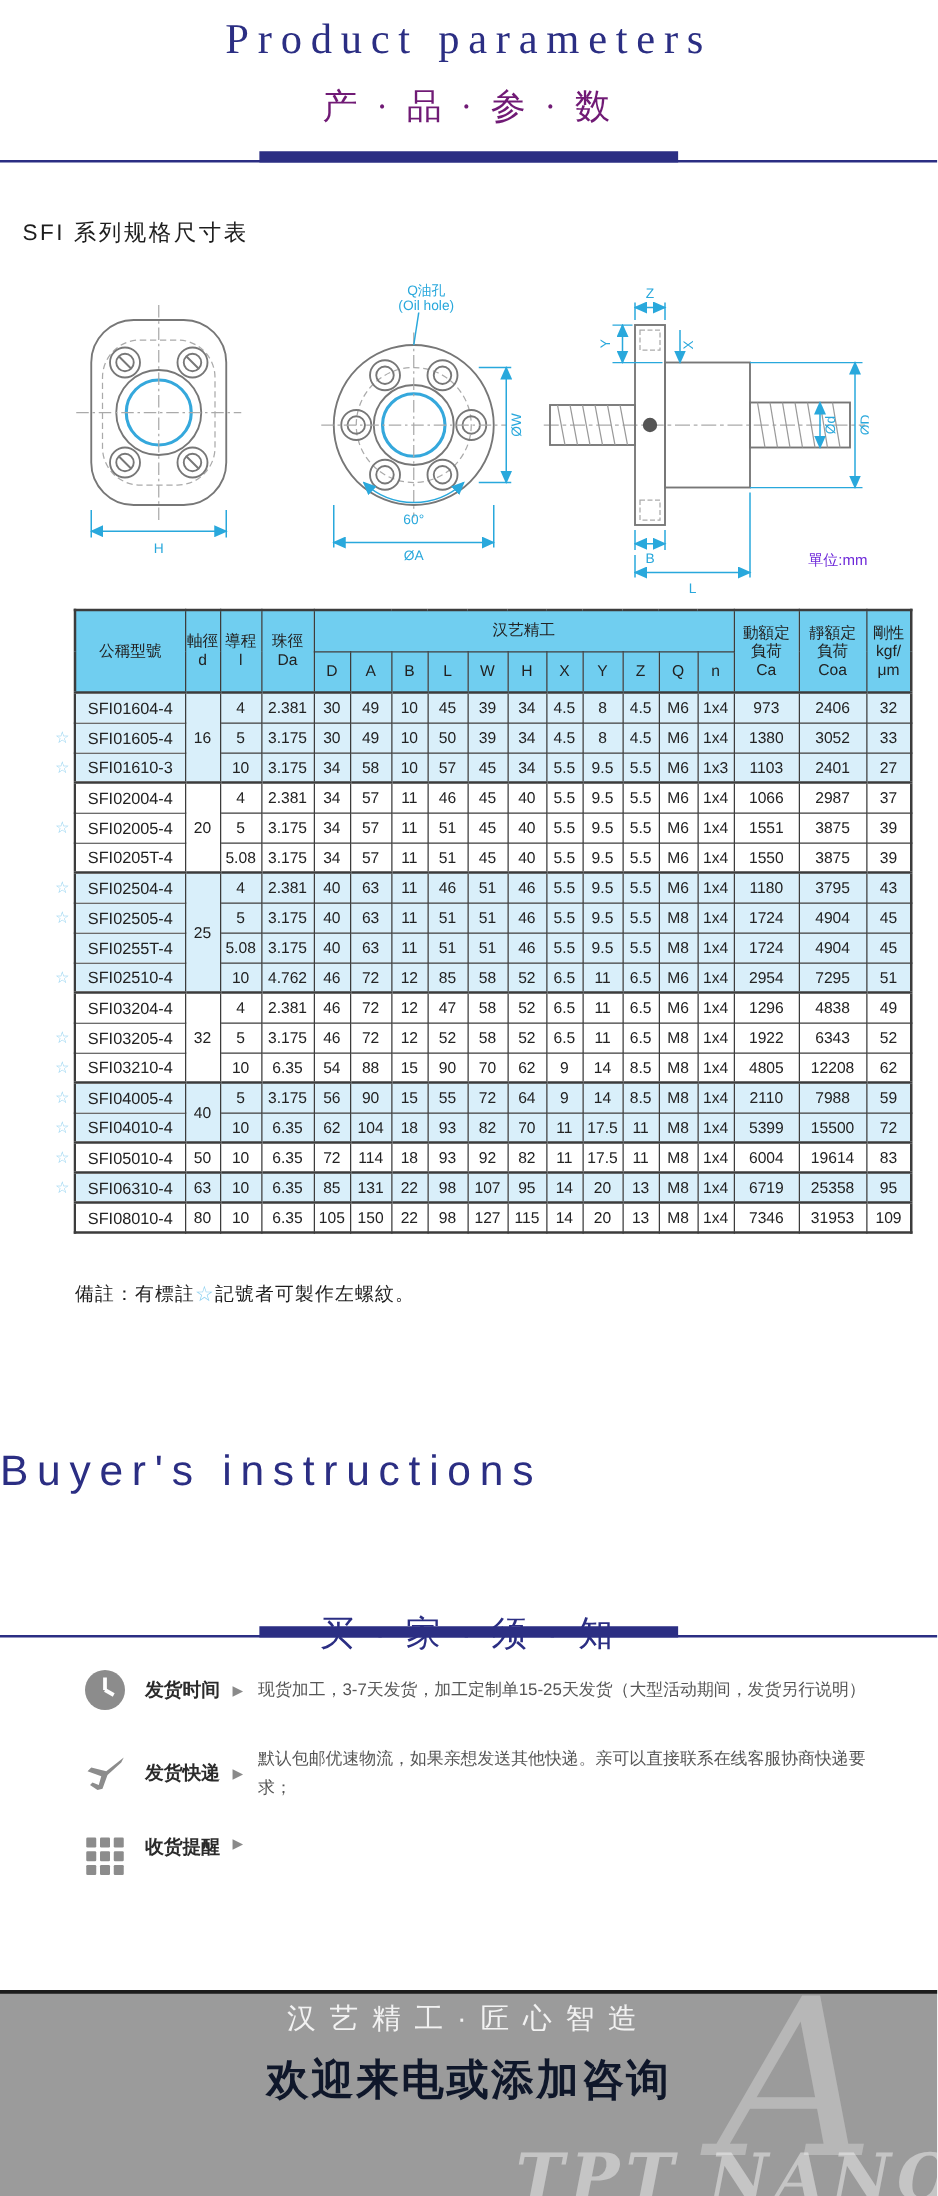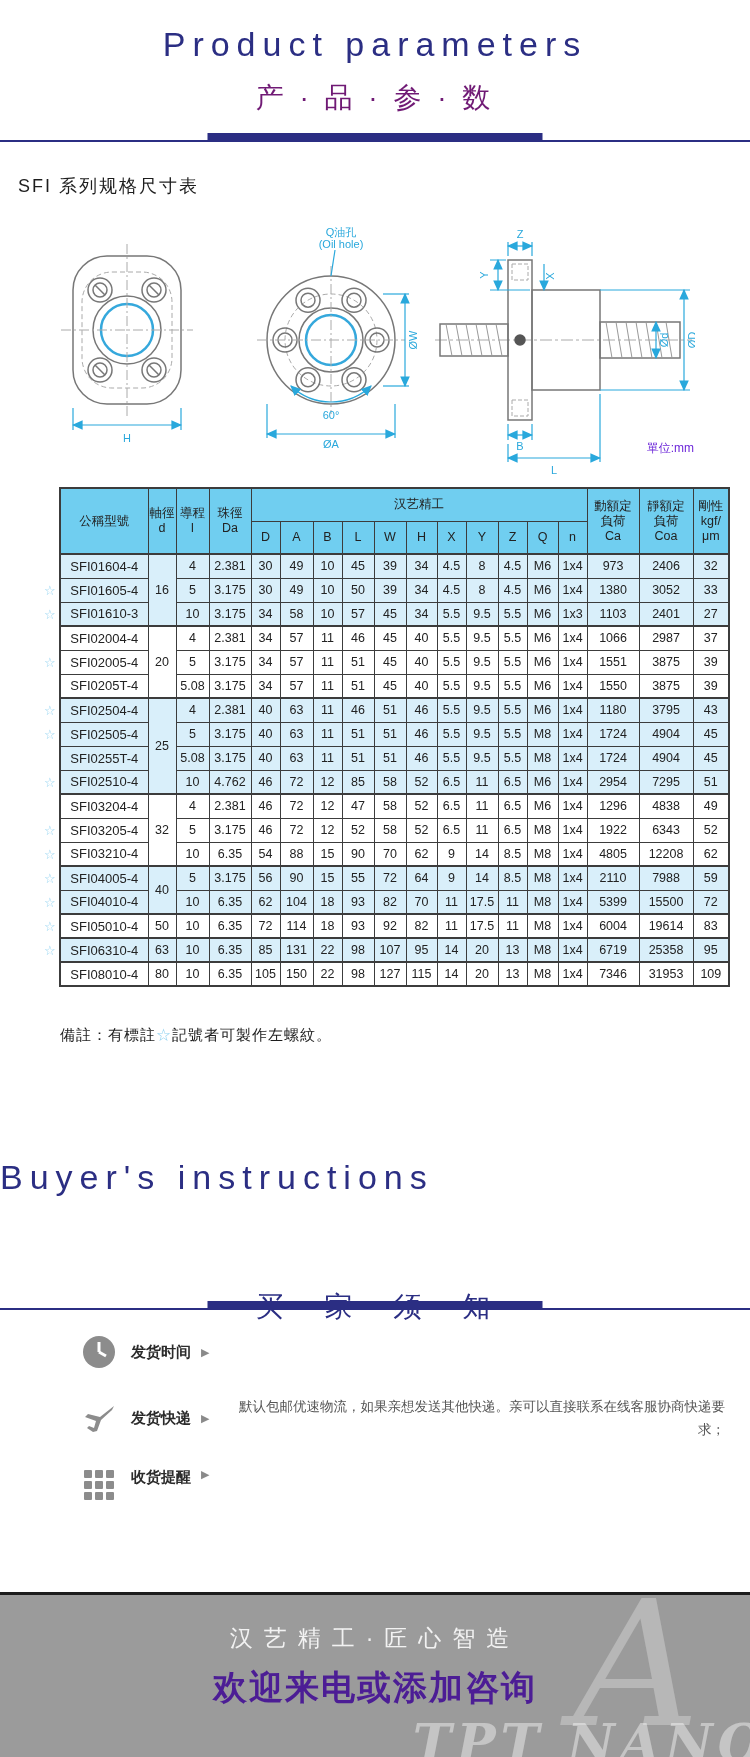--- a/index.html
+++ b/index.html
@@ -1,21 +1,21 @@
 <!DOCTYPE html>
 <html><head>
 <meta charset="utf-8">
 <style>
   * { box-sizing: border-box; }
   html,body { margin:0; padding:0; background:#ffffff; }
   body { font-family:"Liberation Sans", sans-serif; }
   .page { position:relative; width:750px; height:1757px; margin:0 auto; background:#fff; overflow:hidden; }
 
   
-  .hdr { text-align:center; padding-top:24px; }
+  .hdr { text-align:center; padding-top:12px;font-family:Liberation Serif, serif; }
   .hdr-en { color:#2B2E83; font-size:34px; line-height:40px; letter-spacing:7px; }
   .hdr-cn { margin-top:16px; color:#701a75; font-size:28px; line-height:36px; letter-spacing:4px; }
   .divider { position:relative; height:9px; }
   .divider .thin { position:absolute; left:0; right:0; bottom:0; height:2px; background:#2B2E83; }
   .divider .thick { position:absolute; left:50%; transform:translateX(-50%); bottom:0; width:335px; height:9px; background:#2B2E83; }
   .divider.d1 { margin-top:17px; }
   .divider.d2 { position:absolute; top:1301px; left:0; right:0; }
 
   
   .section-title { position:absolute; top:174px; left:18px; font-size:18px; color:#1d1d1d; letter-spacing:2px; }
@@ -33,33 +33,33 @@
   .model-cell { position:relative; font-size:13px; overflow:visible; }
   .star { position:absolute; left:-17px; top:50%; transform:translateY(-50%); color:#93D3F1; font-size:13px; }
   .note { position:absolute; top:1026px; left:60px; font-size:15px; color:#1d1d1d; letter-spacing:1px; }
   .note .star-ch { color:#93D3F1; }
 
   
   .buyers-en { position:absolute; top:1158px; left:0; right:0; text-align:left; color:#2B2E83; font-size:34px; letter-spacing:7px; }
   .buyers-cn { position:absolute; top:1288px; left:0; right:0; text-align:center; color:#2B2E83; font-size:28px; letter-spacing:4px; }
 
   
-  .info { position:absolute; top:1334px; left:77px; width:648px;text-align:right; }
+  .info { position:absolute; top:1334px; left:62px; width:648px; }
   .info-row { display:flex; align-items:center; margin-bottom:26px; }
   .info-row:last-child { align-items:flex-start; }
   .info-icon { flex:0 0 44px; display:flex; justify-content:center; align-items:center; }
   .info-label { flex:0 0 auto; margin-left:10px; font-weight:bold; font-size:15px; color:#2b2b2b; white-space:nowrap; }
   .info-arrow { flex:0 0 auto; color:#8a8a8a; font-size:11px; margin:0 12px 0 10px; }
   .info-text { flex:1; font-size:13.5px; color:#555; line-height:1.7; }
 
   
   .footer { position:absolute; top:1592px; left:0; width:750px; height:165px; background:#9B9B9B;
             border-top:3px solid #1c1c1c; text-align:center; overflow:hidden; }
-  .footer-brand { margin-top:28px; color:#F2F2F2; font-size:23px; letter-spacing:11px; }
-  .footer-contact { margin-top:11px; color:#4c1d95; font-size:34px; font-weight:bold; letter-spacing:2px; }
+  .footer-brand { margin-top:4px; color:#F2F2F2; font-size:23px; letter-spacing:11px; }
+  .footer-contact { margin-top:11px; color:#0f172a; font-size:34px; font-weight:bold; letter-spacing:2px; }
   .footer-phone { margin-top:3px; color:#0a0a0a; font-size:40px; letter-spacing:4px; }
   .footer-watermark { position:absolute; right:-18px; bottom:-16px; color:rgba(255,255,255,0.42);
             font-family:"DejaVu Serif", serif; font-style:italic; font-weight:bold; font-size:52px; letter-spacing:5px; white-space:nowrap; }
   .footer-swoosh { position:absolute; right:50px; top:-18px; color:rgba(255,255,255,0.28);
             font-family:"DejaVu Serif", serif; font-style:italic; font-size:175px; line-height:1; }
 </style>
 </head>
 <body>
 
 <div class="page">
@@ -623,20 +623,21 @@
     <div class="info-row">
       <span class="info-icon">
         <svg width="36" height="36" viewBox="0 0 36 36">
             <circle cx="18" cy="18" r="16" fill="#8C8C8C"></circle>
             <line x1="18" y1="18" x2="18" y2="8" stroke="#fff" stroke-width="3"></line>
             <line x1="18" y1="18" x2="25" y2="22" stroke="#fff" stroke-width="3"></line>
           </svg>
       </span>
       <span class="info-label">发货时间</span>
       <span class="info-arrow">▶</span>
+      <span class="info-text">现货加工，3-7天发货，加工定制单15-25天发货（大型活动期间，发货另行说明）</span>
     </div>
     <div class="info-row">
       <span class="info-icon">
         <svg width="38" height="38" viewBox="0 0 38 38">
             <path d="M34,6 L20,17 L8,14 L5,17 L16,21 L14,28 L9,26 L7,28 L13,32 L17,31 L21,20 L32,10 Z" fill="#8C8C8C"></path>
           </svg>
       </span>
       <span class="info-label">发货快递</span>
       <span class="info-arrow">▶</span>
       <span class="info-text">默认包邮优速物流，如果亲想发送其他快递。亲可以直接联系在线客服协商快递要求；</span>

